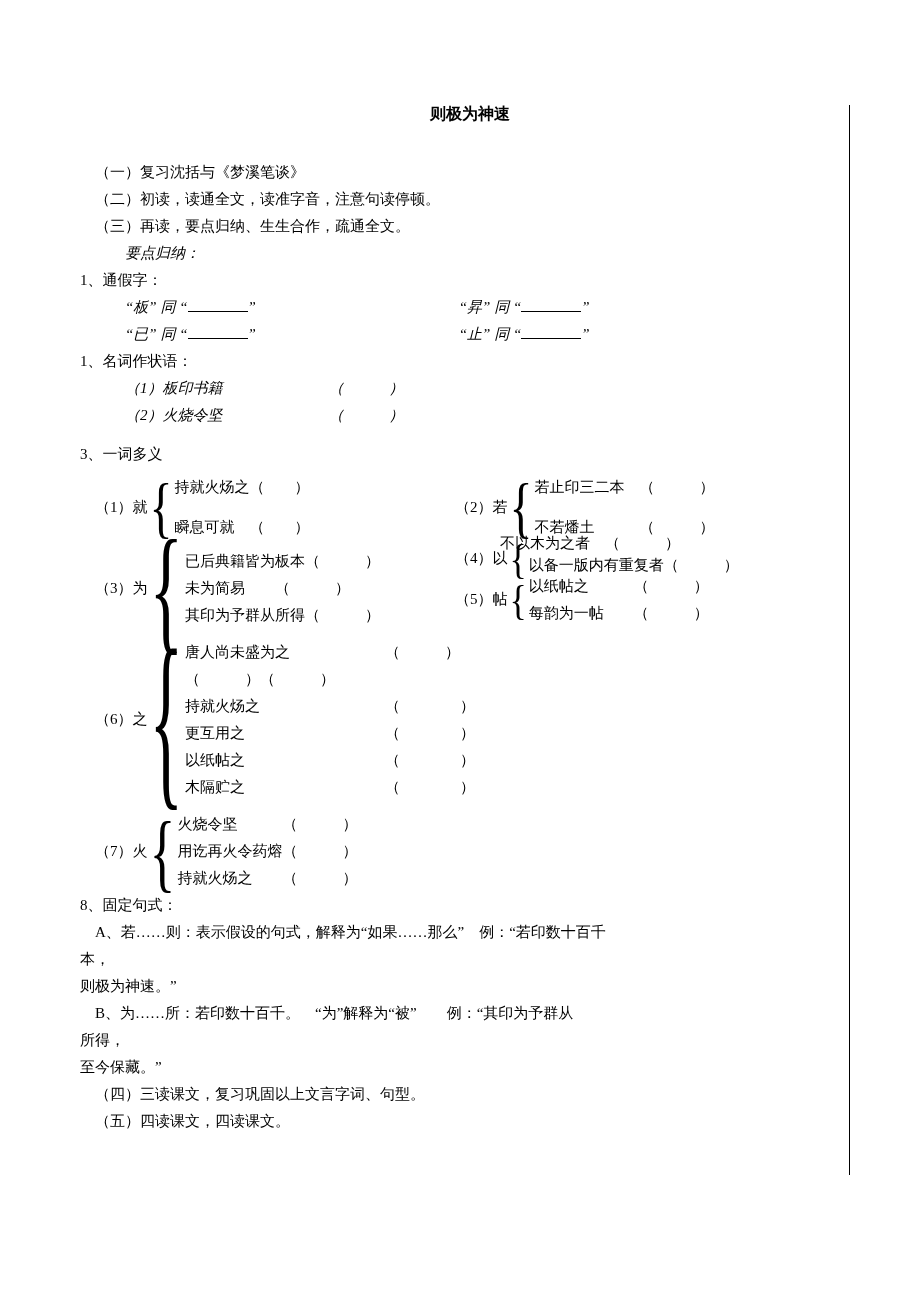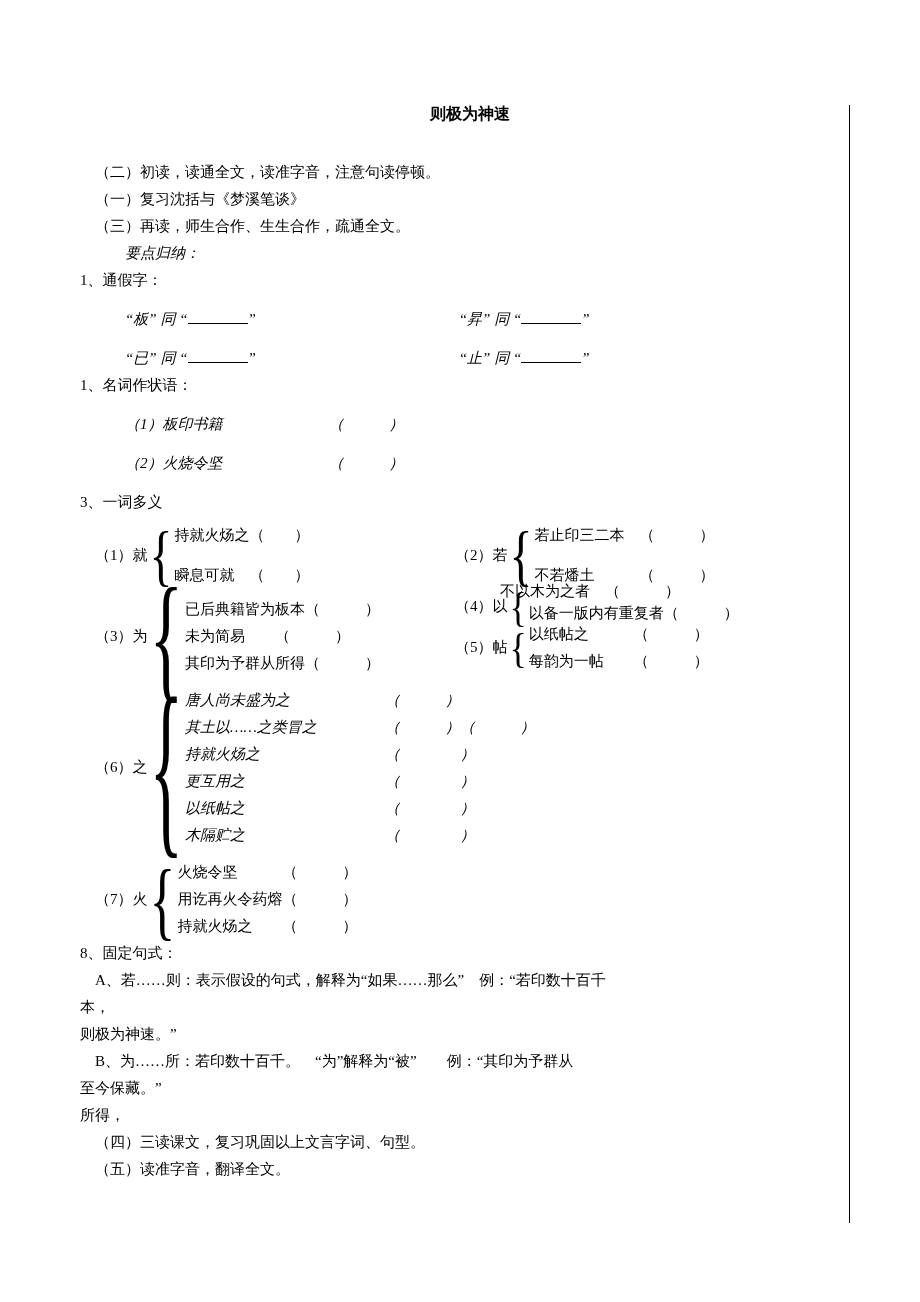--- a/index.html
+++ b/index.html
@@ -33,21 +33,21 @@
     }
     .indent-1 { margin-left: 1em; }
     .indent-2 { margin-left: 3em; font-style: italic; }
     .u {
       display: inline-block;
       border-bottom: 1px solid #000;
       min-width: 60px;
       height: 1em;
       vertical-align: baseline;
     }
-    .row { white-space: nowrap; margin-top: 12px; }
+    .row { white-space: nowrap; }
     .col { display: inline-block; vertical-align: top; }
     .bracegroup {
       display: flex;
       align-items: stretch;
       margin-left: 1em;
     }
     .bracegroup .label {
       display: flex;
       align-items: center;
       white-space: nowrap;
@@ -68,34 +68,34 @@
     .brace.big { font-size: 70px; transform: scaleY(2); }
     .brace.huge { font-size: 70px; transform: scaleY(2.8); }
     .items {
       display: flex;
       flex-direction: column;
       justify-content: space-around;
     }
     .items > div { white-space: nowrap; }
     .pair-row { display: flex; }
     .pair-row > div:first-child { width: 360px; }
-    .item-line { display: flex; font-style: italic; }
+    .item-line { display: flex; }
     .phrase { min-width: 200px; display: inline-block; }
   </style>
 </head>
 <body>
 
 <div class="page">
   <div class="vrule"></div>
 
   <div class="title">则极为神速</div>
 
+  <div class="indent-1">（一）复习沈括与《梦溪笔谈》</div>
   <div class="indent-1">（二）初读，读通全文，读准字音，注意句读停顿。</div>
-  <div class="indent-1">（一）复习沈括与《梦溪笔谈》</div>
-  <div class="indent-1">（三）再读，师生合作、生生合作，疏通全文。</div>
+  <div class="indent-1">（三）再读，要点归纳、生生合作，疏通全文。</div>
   <div class="indent-2">要点归纳：</div>
 
   <div>1、通假字：</div>
 
   <div class="row indent-2">
     <span class="col" style="width:330px">
       <span>“板” 同 “</span><span class="u"></span><span>”</span>
     </span>
     <span class="col">
       <span>“昇” 同 “</span><span class="u"></span><span>”</span>
@@ -194,21 +194,20 @@
     <div class="label">（6）之</div>
     <div class="brace-cell">
         <div class="brace huge">{</div>
       </div>
     <div class="items" id="g6items">
         <div class="item-line">
           <span class="phrase">唐人尚未盛为之</span>
           <span>（　　　）</span>
         </div>
         <div class="item-line">
-          <span class="phrase">其土以……之类冒之</span>
           <span>（　　　）（　　　）</span>
         </div>
         <div class="item-line">
           <span class="phrase">持就火炀之</span>
           <span>（　　　　）</span>
         </div>
         <div class="item-line">
           <span class="phrase">更互用之</span>
           <span>（　　　　）</span>
         </div>
@@ -235,18 +234,18 @@
       <div>用讫再火令药熔（　　　）</div>
       <div>持就火炀之　　（　　　）</div>
     </div>
   </div>
 
   <div>8、固定句式：</div>
   <div class="indent-1">A、若……则：表示假设的句式，解释为“如果……那么”　例：“若印数十百千</div>
   <div>本，</div>
   <div>则极为神速。”</div>
   <div class="indent-1">B、为……所：若印数十百千。　“为”解释为“被”　　例：“其印为予群从</div>
+  <div>所得，</div>
   <div>至今保藏。”</div>
-  <div>所得，</div>
 
   <div class="indent-1">（四）三读课文，复习巩固以上文言字词、句型。</div>
-  <div class="indent-1">（五）读准字音，翻译全文。</div>
+  <div class="indent-1">（五）四读课文，四读课文。</div>
 </div>
 
 </body></html>

